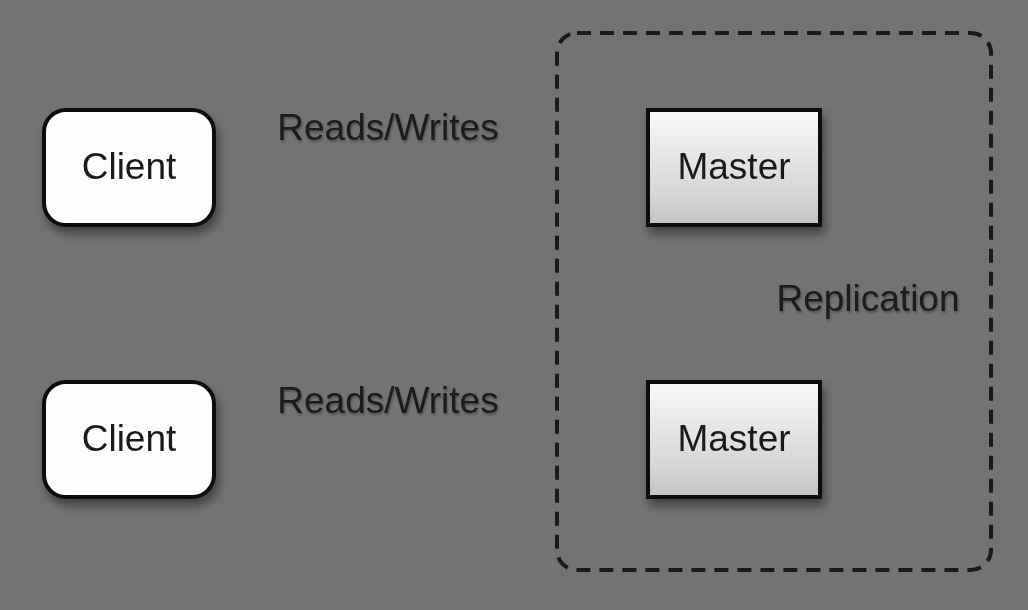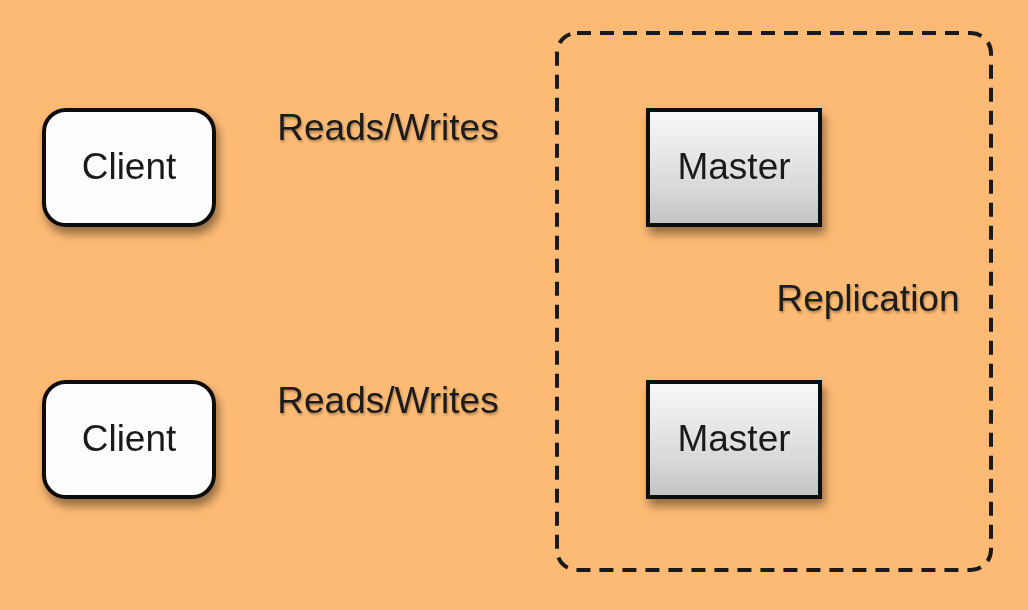--- a/index.html
+++ b/index.html
@@ -7,21 +7,21 @@
     padding: 0;
     background: #ffffff;
   }
   body {
     font-family: "Liberation Sans", sans-serif;
   }
   #canvas {
     position: relative;
     width: 1028px;
     height: 610px;
-    background: #fdba74;
+    background: #737373;
     overflow: hidden;
   }
   #diagram-svg {
     position: absolute;
     left: 0;
     top: 0;
     width: 1028px;
     height: 610px;
   }
   .node-label {

